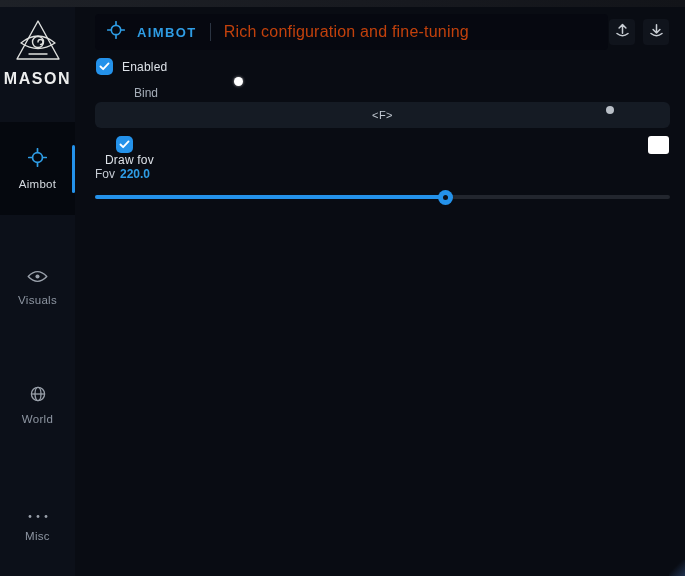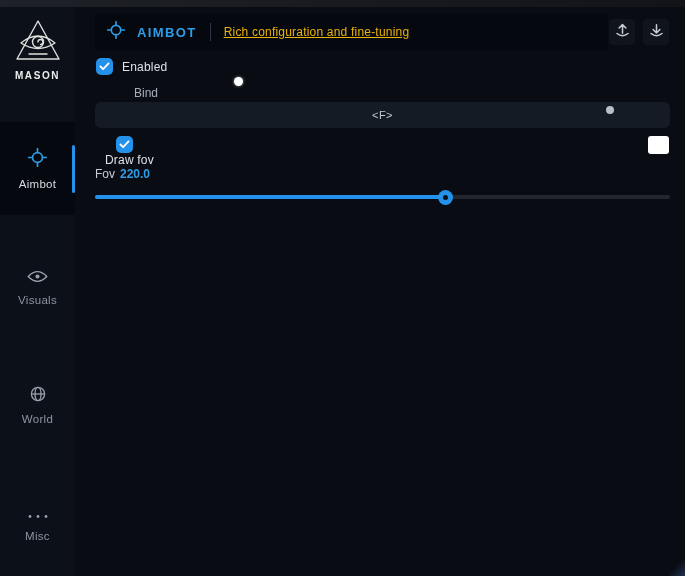--- a/index.html
+++ b/index.html
@@ -10,38 +10,38 @@
     -webkit-font-smoothing:antialiased;
   }
   
   .top-strip { position:absolute; left:0; top:0; width:685px; height:7px;
     background:linear-gradient(90deg,#1e2127 0%,#17191f 60%,#121419 100%); }
 
   
   .sidebar { position:absolute; left:0; top:7px; width:75px; height:569px; background:#0c1019; }
   .logo { position:absolute; left:0; top:11px; width:75px; display:flex; flex-direction:column; align-items:center; }
   .logo svg { display:block; }
-  .brand { margin-top:4px; font-size:10px; font-weight:bold; letter-spacing:1.6px; color:#eceded; }
+  .brand { margin-top:4px; font-size:16px; font-weight:bold; letter-spacing:1.6px; color:#eceded; }
 
   .nav-item { position:absolute; left:0; width:75px; display:flex; flex-direction:column;
     align-items:center; justify-content:center; gap:7px; cursor:pointer; }
   .nav-label { font-size:11.5px; color:#8d95a1; letter-spacing:.3px; }
   .nav-item.active { background:#05080e; }
   .nav-item.active .nav-label { color:#d6dbe1; }
   .active-bar { position:absolute; right:0; top:50%; transform:translateY(-50%);
     width:3px; height:48px; border-radius:2px; background:#2492ea; }
 
   
   .main { position:absolute; left:75px; top:7px; width:610px; height:569px; background:#090c13; }
 
   .header-bar { position:absolute; left:20px; top:7px; width:513px; height:36px;
     background:#060810; border-radius:4px; display:flex; align-items:center; padding:0 12px; }
   .header-title { color:#2f9de5; font-size:13px; font-weight:bold; letter-spacing:1.4px; margin-left:12px; }
   .header-divider { width:1px; height:18px; background:#2b3442; margin:0 13px; }
-  .header-subtitle { color:#eab308; font-size:12px; letter-spacing:.2px;text-decoration:underline; }
+  .header-subtitle { color:#c2410c; font-size:16px; letter-spacing:.2px; }
 
   .icon-btn { position:absolute; top:12px; width:26px; height:26px; border-radius:4px;
     background:#10141c; display:flex; align-items:center; justify-content:center; cursor:pointer; }
   .icon-btn.upload { left:534px; }
   .icon-btn.download { left:568px; }
 
   .checkbox-row { position:absolute; display:flex; align-items:center; cursor:pointer; }
   .checkbox { width:17px; height:17px; border-radius:5px; background:#2492ea;
     display:flex; align-items:center; justify-content:center; }
   .checkbox .check { display:none; }

